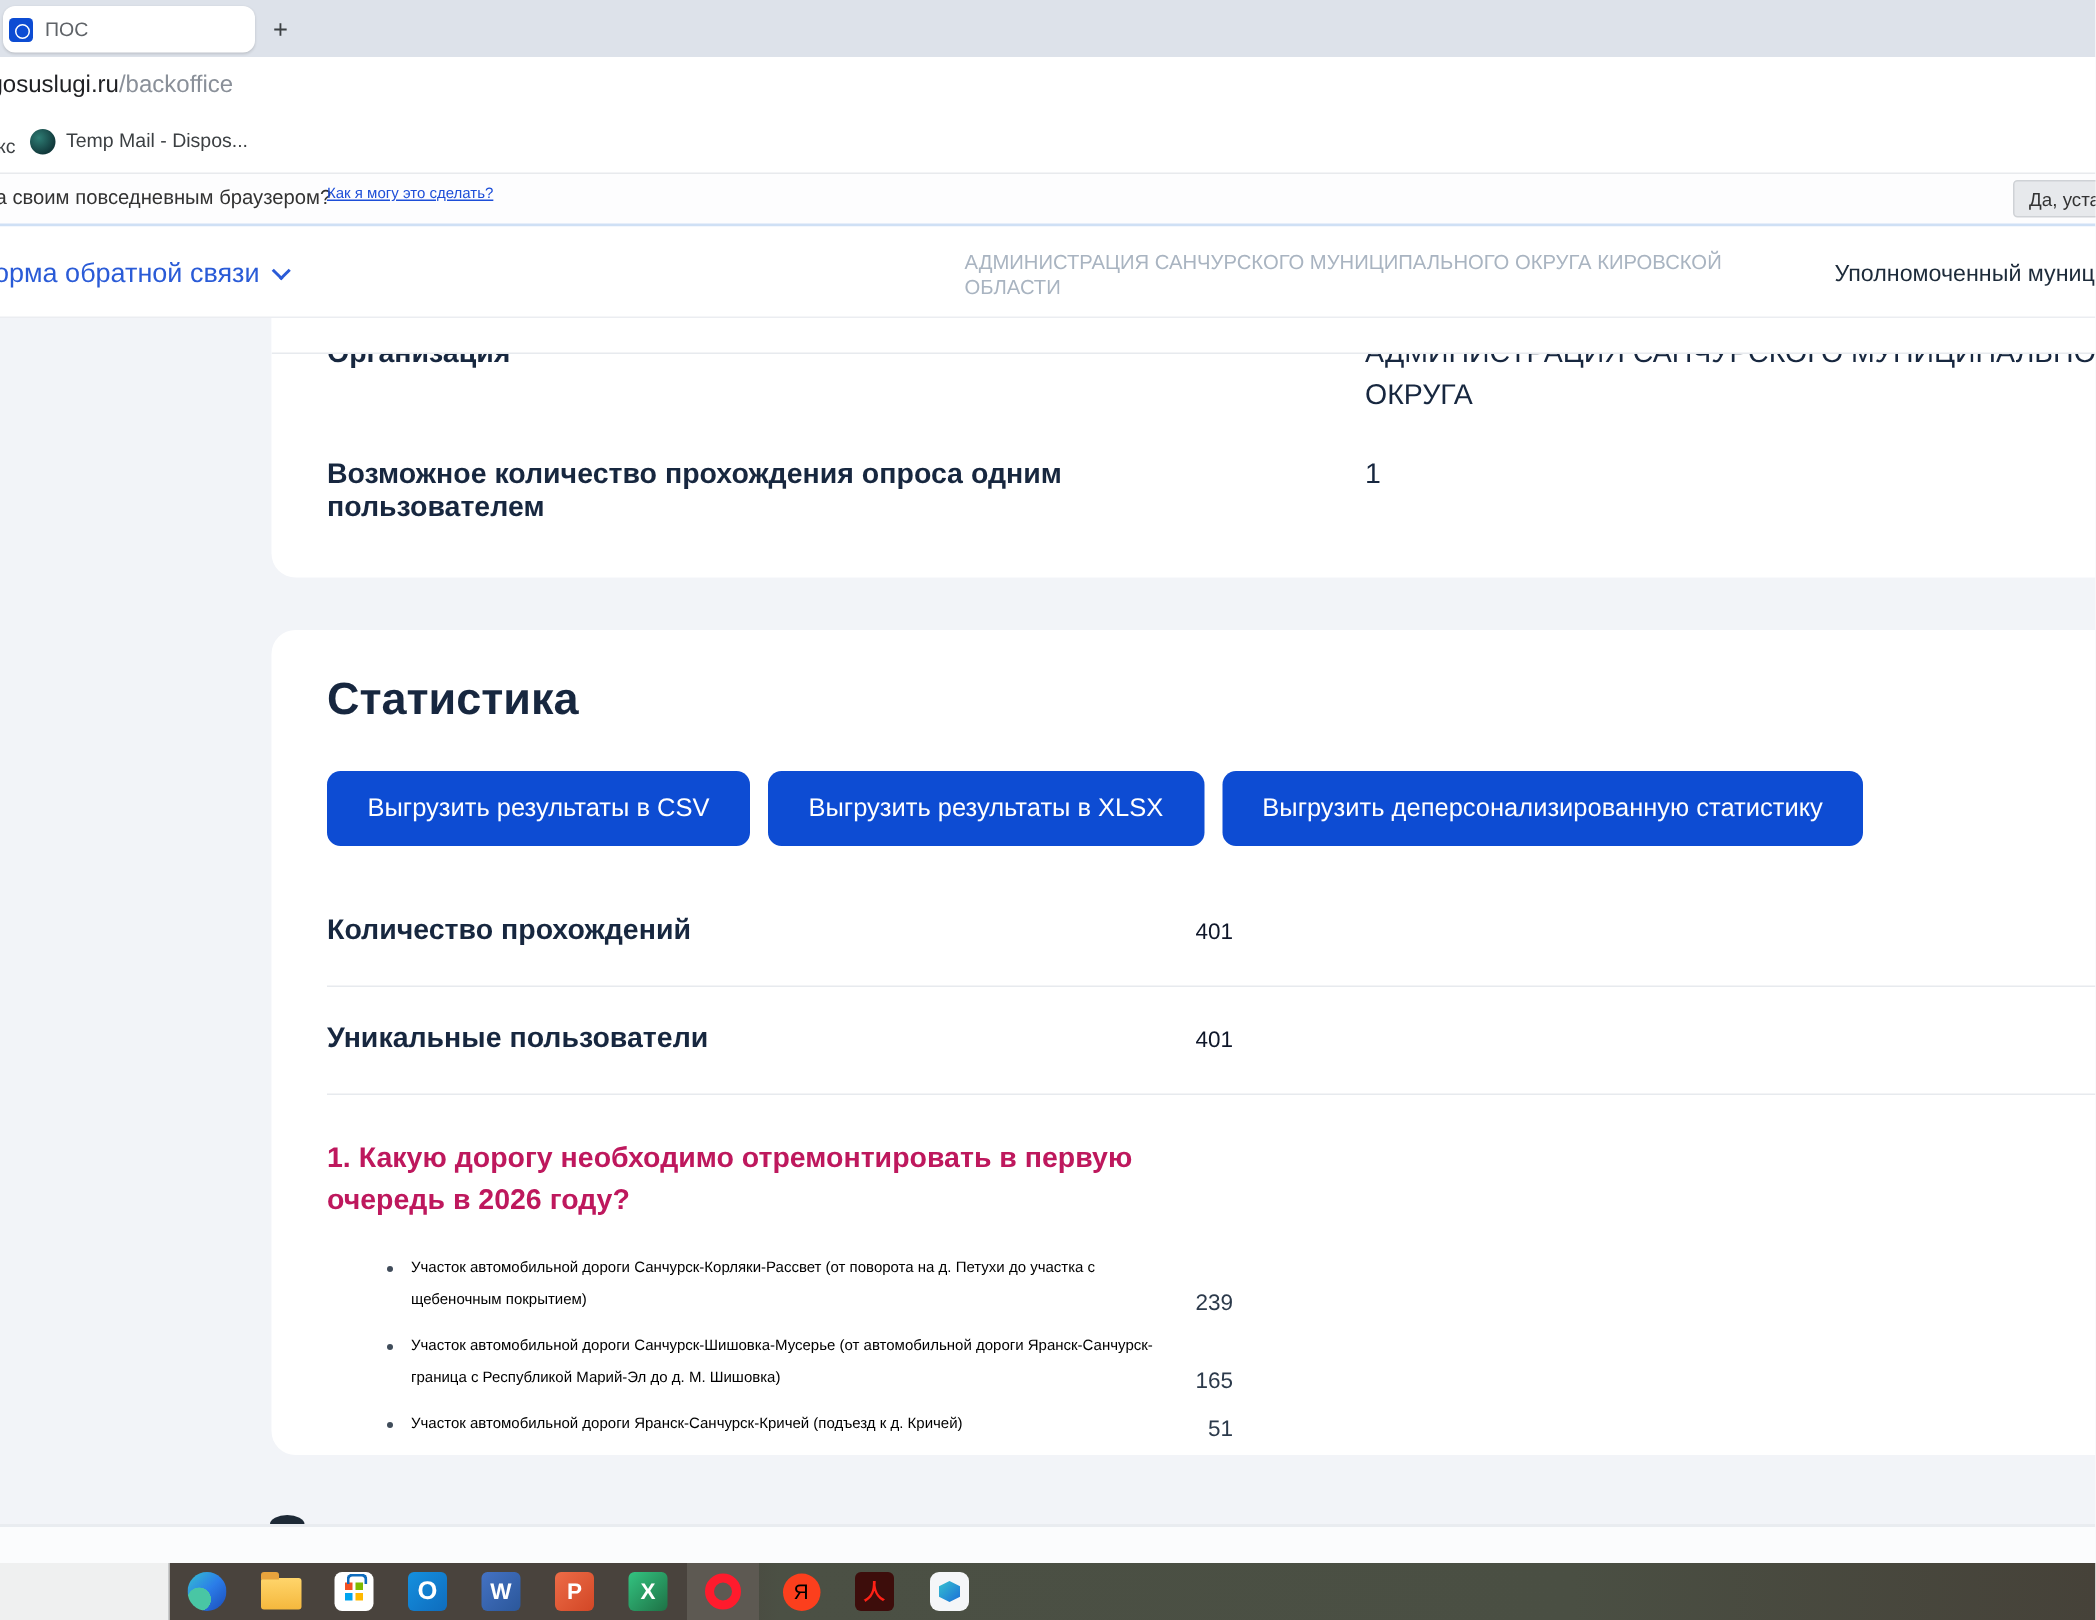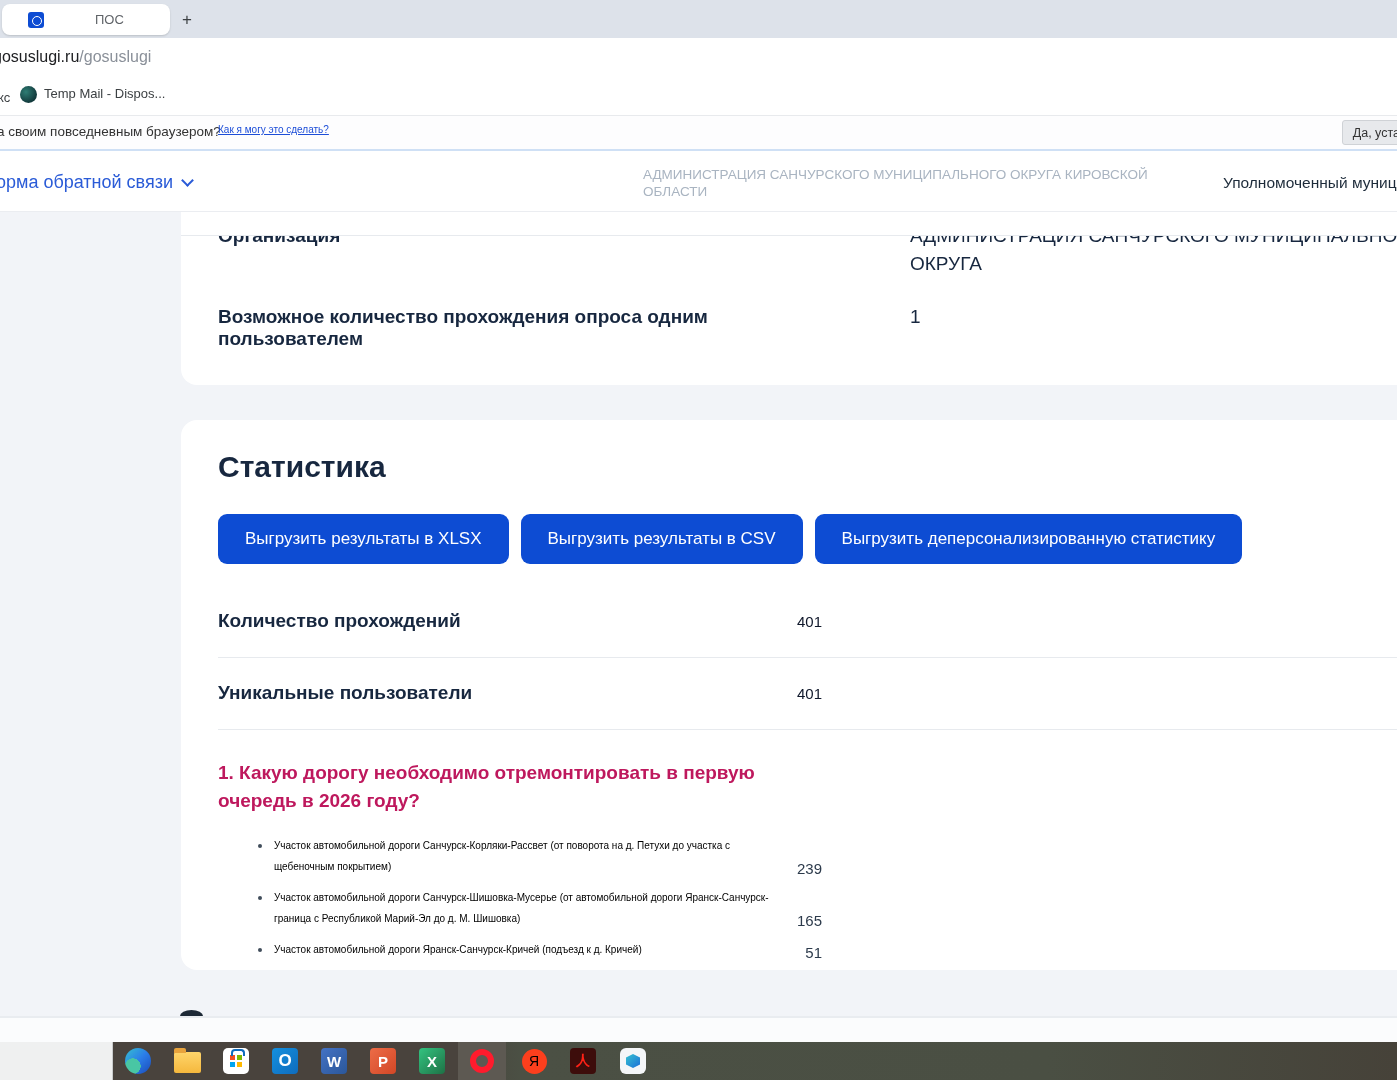--- a/index.html
+++ b/index.html
@@ -3,21 +3,21 @@
 <meta charset="utf-8">
 <style>
   * { margin:0; padding:0; box-sizing:border-box; }
   html,body { width:1397px; height:1080px; overflow:hidden; }
   body { font-family:"Liberation Sans", sans-serif; position:relative; background:#fff; }
   .abs { position:absolute; }
 
   
   .tab-bar { left:0; top:0; width:1397px; height:38px; background:#dde2ea; }
   .tab { position:absolute; left:2px; top:4px; width:168px; height:31px; background:#fff;
-         border-radius:8px; box-shadow:0 1px 2px rgba(0,0,0,.15); display:flex; align-items:center; padding:0 26px;gap:43px; }
+         border-radius:8px; box-shadow:0 1px 2px rgba(0,0,0,.15); display:flex; align-items:center; padding:0 4px; }
   .favicon { width:16px; height:16px; border-radius:3px; background:#0d4cd3; margin-right:8px; position:relative; flex:0 0 16px;}
   .favicon::after { content:""; position:absolute; left:4px; top:4px; width:8px; height:8px; border-radius:50%; border:1.5px solid #fff; }
   .tab-title { font-size:13px; color:#5f6368; }
   .new-tab { position:absolute; left:174px; top:7px; width:26px; height:26px; border-radius:50%;
              display:flex; align-items:center; justify-content:center; font-size:17px; color:#3c4043; }
 
   .addr-bar { left:0; top:38px; width:1397px; height:42px; background:#fff; }
   .url { position:absolute; left:-7px; top:10px; font-size:16px; color:#202124; white-space:nowrap; }
   .url .path { color:#8a9099; }
 
@@ -108,21 +108,21 @@
 
 <div class="abs tab-bar">
   <div class="tab">
     <span class="favicon"></span>
     <span class="tab-title">ПОС</span>
   </div>
   <div class="new-tab">+</div>
 </div>
 
 <div class="abs addr-bar">
-  <div class="url"><span>gosuslugi.ru</span><span class="path">/gosuslugi</span></div>
+  <div class="url"><span>gosuslugi.ru</span><span class="path">/backoffice</span></div>
 </div>
 
 <div class="abs bm-bar">
   <span class="bm-partial">кс</span>
   <div class="bm-item">
     <span class="tempmail-icon"></span>
     <span class="bm-label">Temp Mail - Dispos...</span>
   </div>
 </div>
 
@@ -149,22 +149,22 @@
     <div class="c1-val1a">АДМИНИСТРАЦИЯ САНЧУРСКОГО МУНИЦИПАЛЬНОГО ОКРУГА КИРОВСКОЙ</div>
     <div class="c1-val1b">ОКРУГА</div>
     <div class="c1-label2">Возможное количество прохождения опроса одним пользователем</div>
     <div class="c1-val2">1</div>
   </div>
 
   <div class="card card2">
     <div class="stats-title">Статистика</div>
 
     <div class="btn-row">
+      <button class="btn">Выгрузить результаты в CSV</button>
       <button class="btn">Выгрузить результаты в XLSX</button>
-      <button class="btn">Выгрузить результаты в CSV</button>
       <button class="btn">Выгрузить деперсонализированную статистику</button>
     </div>
 
     <div class="stat-row">
       <div class="stat-inner">
         <span class="stat-label">Количество прохождений</span>
         <span class="stat-value">401</span>
       </div>
     </div>
     <div class="stat-row">

